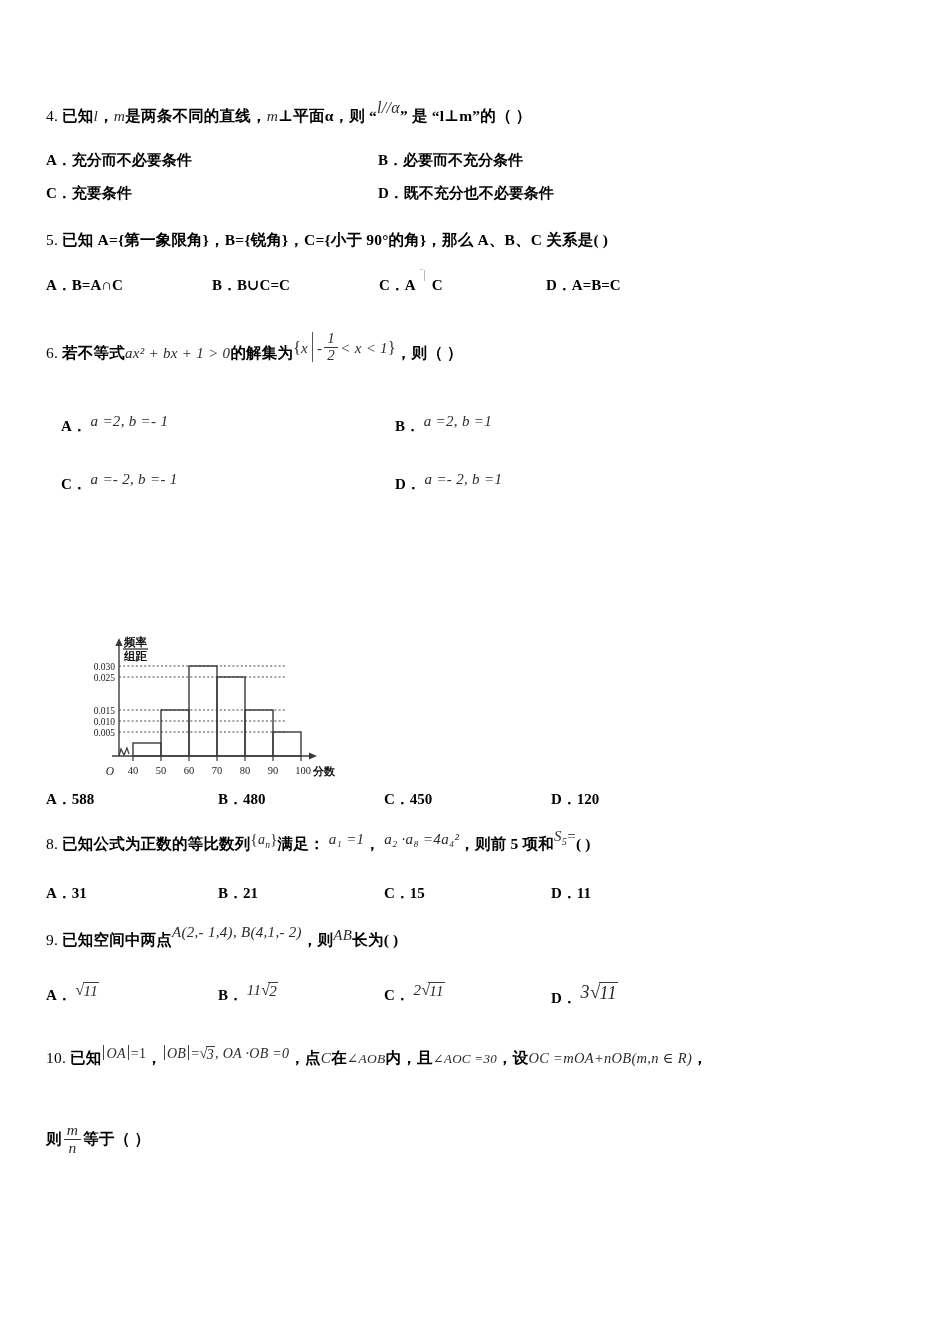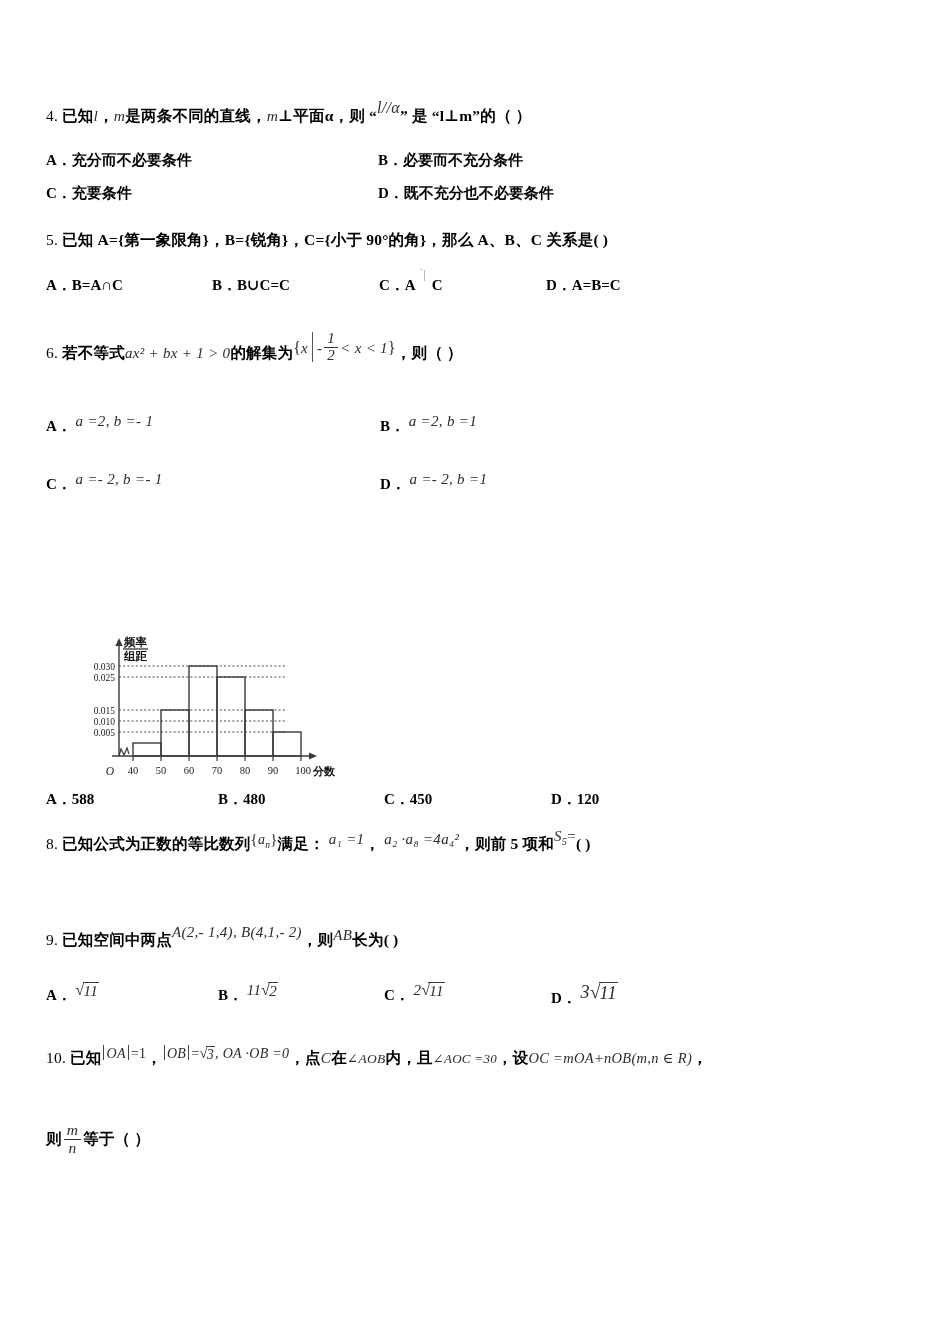--- a/index.html
+++ b/index.html
@@ -189,21 +189,21 @@
         <span class="lbl">D．</span><span>A=B=C</span>
       </div>
     </div>
   </div>
 
   <div class="q" style="top:338px;">
     <div class="stem" style="white-space:nowrap;">
       <span class="qnum">6.</span>
       <span>若不等式</span><span class="m" style="font-size:15px;">ax² + bx + 1 &gt; 0</span><span>的解集为</span><span class="m raise-sm" style="font-size:15px;"><span class="bigbrace">{</span><span>x</span><span class="vbar"></span><span>-</span><span class="frac"><span class="num">1</span><span class="den">2</span></span><span>&lt; x &lt; 1</span><span class="bigbrace">}</span></span><span>，则（    ）</span>
     </div>
-    <div class="opts" style="height:100px; margin-top:46px;">
+    <div class="opts" style="height:100px; margin-top:46px;margin-left:15px;">
       <div class="opt" style="left:0px; top:0px;">
         <span class="lbl">A．</span>
         <span class="m raise-sm" style="font-size:15px;">a =2, b =- 1</span>
       </div>
       <div class="opt" style="left:334px; top:0px;">
         <span class="lbl">B．</span>
         <span class="m raise-sm" style="font-size:15px;">a =2, b =1</span>
       </div>
       <div class="opt" style="left:0px; top:58px;text-align:center;">
         <span class="lbl">C．</span>
@@ -302,20 +302,34 @@
     </div>
   </div>
 
   <div class="q" style="top:832px;">
     <div class="stem" style="white-space:nowrap;">
       <span class="qnum">8.</span>
       <span>已知公式为正数的等比数列</span><span class="m raise-sm" style="font-size:14px;"><span class="bigbrace">{</span><span>a</span><span class="sub">n</span><span class="bigbrace">}</span></span><span>满足：</span>
       <span class="m raise-sm" style="font-size:15px;">a₁ =1</span><span>，</span>
       <span class="m raise-sm" style="font-size:15px;">a₂ ·a₈ =4a₄²</span><span>，则前 5 项和</span><span class="m raise" style="font-size:15px;"><span>S</span><span class="sub">5</span><span class="up">=</span></span><span>(  )</span>
     </div>
+    <div class="opts" style="height:26px; margin-top:26px;">
+      <div class="opt" style="left:0px; top:0px;">
+        <span class="lbl">A．</span><span>31</span>
+      </div>
+      <div class="opt" style="left:172px; top:0px;">
+        <span class="lbl">B．</span><span>21</span>
+      </div>
+      <div class="opt" style="left:338px; top:0px;">
+        <span class="lbl">C．</span><span>15</span>
+      </div>
+      <div class="opt" style="left:505px; top:0px;">
+        <span class="lbl">D．</span><span>11</span>
+      </div>
+    </div>
   </div>
 
   <div class="q" style="top:928px;">
     <div class="stem" style="white-space:nowrap;">
       <span class="qnum">9.</span>
       <span>已知空间中两点</span><span class="m raise" style="font-size:15px;">A(2,- 1,4), B(4,1,- 2)</span><span>，则</span><span class="m raise-sm" style="font-size:15px;">AB</span><span>长为(  )</span>
     </div>
     <div class="opts" style="height:40px; margin-top:34px;">
       <div class="opt" style="left:0px; top:0px;">
         <span class="lbl">A．</span>

